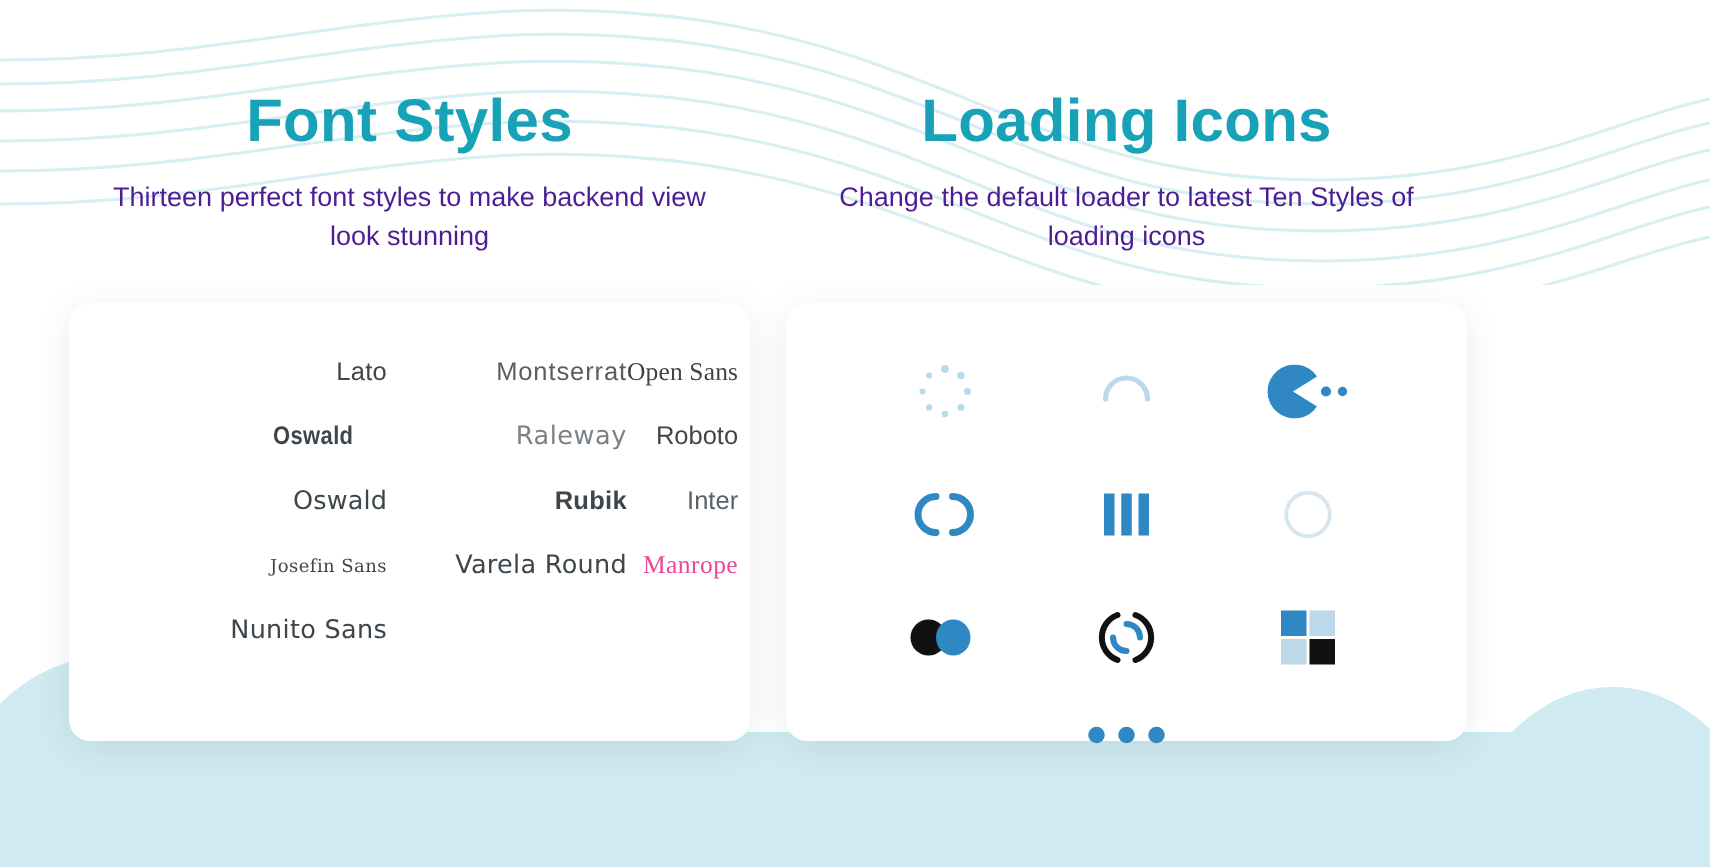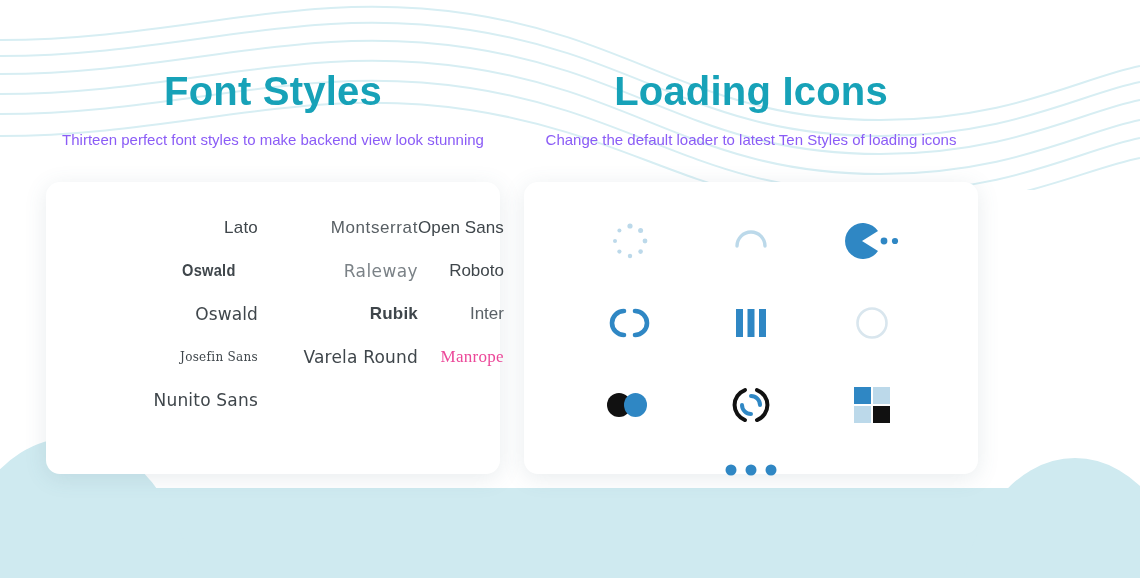--- a/index.html
+++ b/index.html
@@ -55,44 +55,44 @@
     background: #cfeaf0;
   }
 
   
   .content {
     position: relative;
     display: flex;
     width: 1024px;
     height: 578px;
     box-sizing: border-box;
-    padding: 10px 34px;
+    padding: 0 34px;
   }
   .column {
     width: 50%;
     box-sizing: border-box;
     padding: 0 6px;
     text-align: center;
   }
 
   .section-title {
     margin: 0;
     padding-top: 58px;
     font-size: 40px;
     line-height: 1.18;
     font-weight: bold;
     letter-spacing: .2px;
     color: #17a2b8;
   }
   .section-subtitle {
     margin: 14px auto 0;
     max-width: 430px;
-    font-size: 15px;
+    font-size: 18px;
     line-height: 1.42;
-    color: #8b5cf6;
+    color: #4c1d95;
   }
 
   .card {
     position: relative;
     margin: 32px 6px 0;
     background: #ffffff;
     border-radius: 14px;
     box-shadow: 0 4px 22px rgba(80, 110, 125, 0.13);
     box-sizing: border-box;
   }
@@ -113,21 +113,21 @@
     row-gap: 23px;
     align-items: center;
   }
   .font-sample {
     font-size: 17px;
     color: #3f464b;
     white-space: nowrap;
   }
   .f-lato        { font-family: "Liberation Sans", sans-serif; letter-spacing: .2px; }
   .f-montserrat  { font-family: "Liberation Sans", sans-serif; letter-spacing: .6px; color: #585f64; }
-  .f-opensans    { font-family: Liberation Sans, sans-serif; letter-spacing: .1px; }
+  .f-opensans    { font-family: Liberation Serif, serif; letter-spacing: .1px; }
   .f-oswald      { font-family: "Liberation Sans Narrow", "Liberation Sans", sans-serif; font-weight: bold; letter-spacing: .3px; transform: scaleX(.86); transform-origin: left center; }
   .f-raleway     { font-family: "DejaVu Sans", sans-serif; color: #7b8287; letter-spacing: .4px; }
   .f-roboto      { font-family: "Liberation Sans", sans-serif; }
   .f-poppins     { font-family: "DejaVu Sans", sans-serif; letter-spacing: .1px; }
   .f-rubik       { font-family: "Liberation Sans", sans-serif; font-weight: bold; letter-spacing: .2px; }
   .f-inter       { font-family: "Liberation Sans", sans-serif; color: #5a6167; }
   .f-josefin     { font-family: "DejaVu Serif", serif; font-size: 12px; letter-spacing: .3px; }
   .f-varela      { font-family: "DejaVu Sans", sans-serif; letter-spacing: .2px; }
   .f-manrope     { font-family: Liberation Serif, serif; color: #ec4899; letter-spacing: .3px; }
   .f-nunito      { font-family: "DejaVu Sans", sans-serif; letter-spacing: .2px; }

